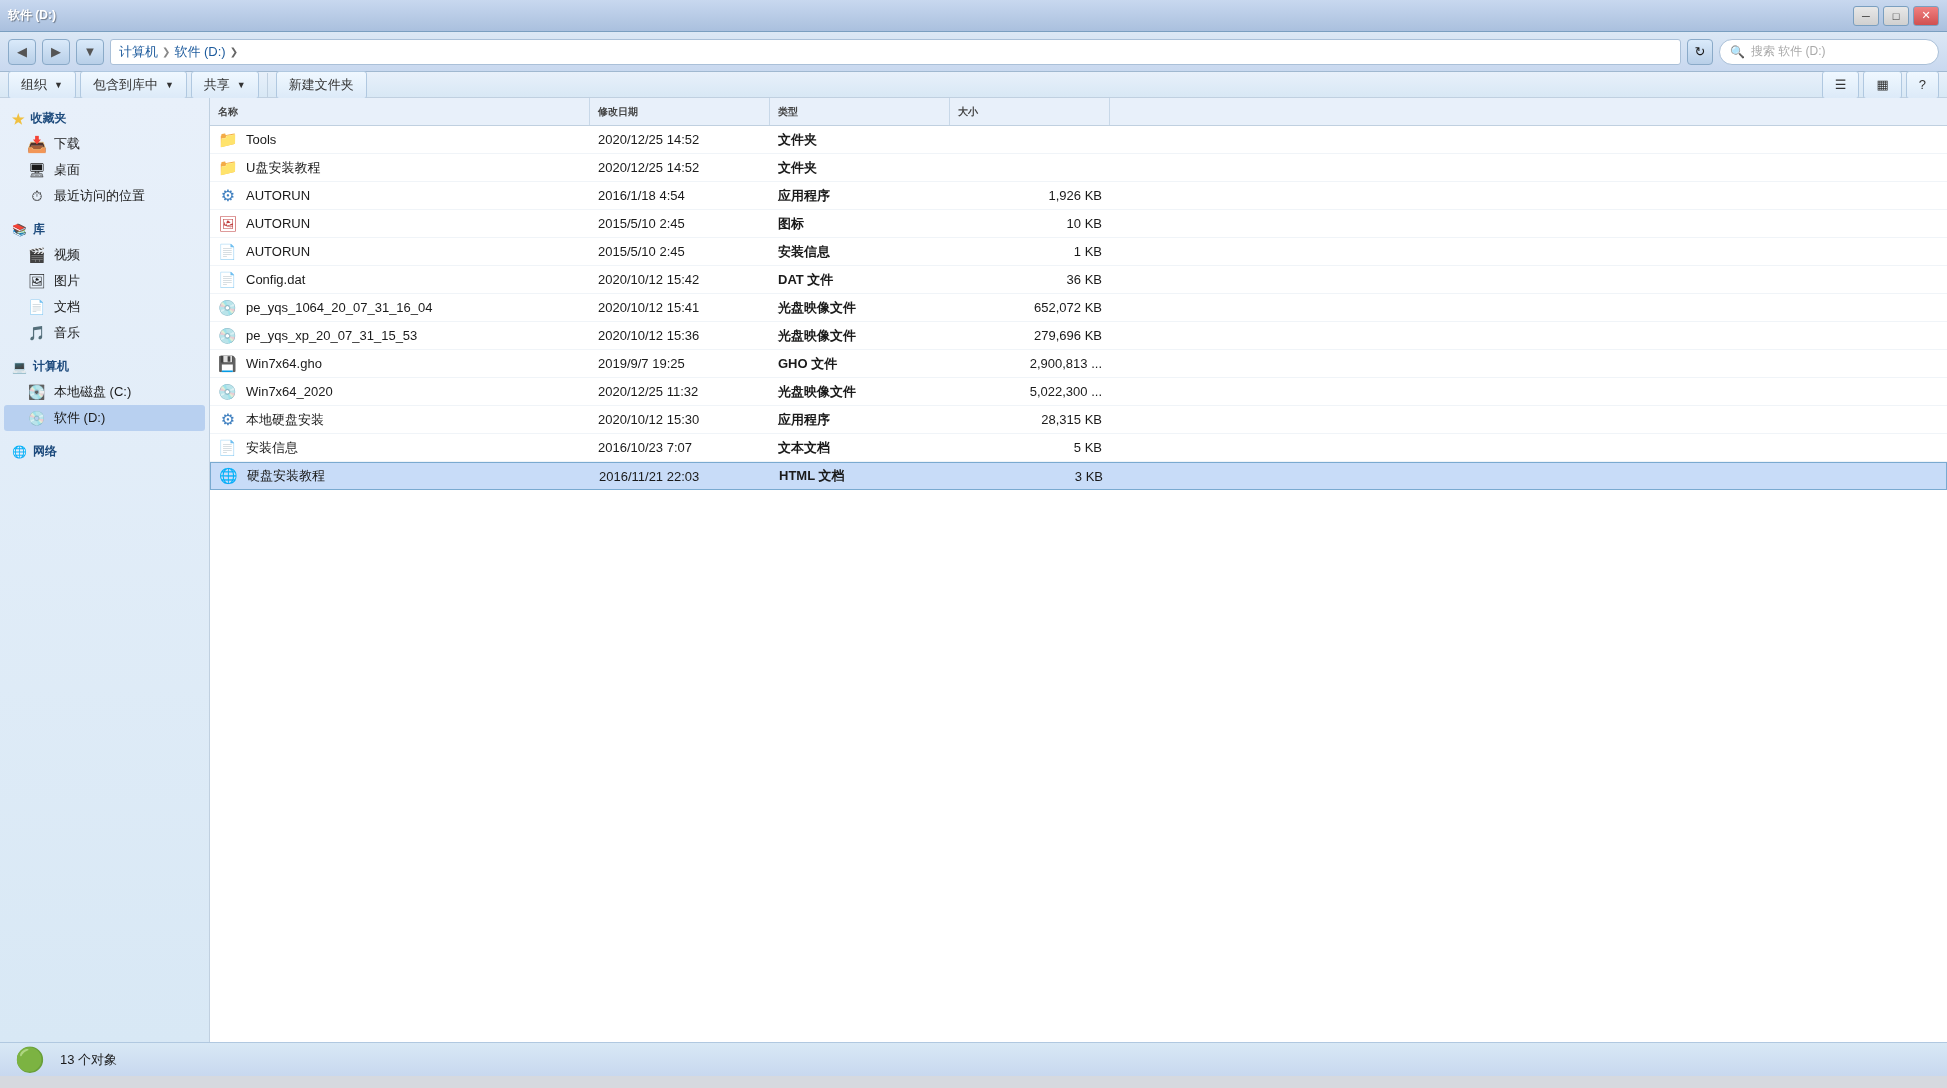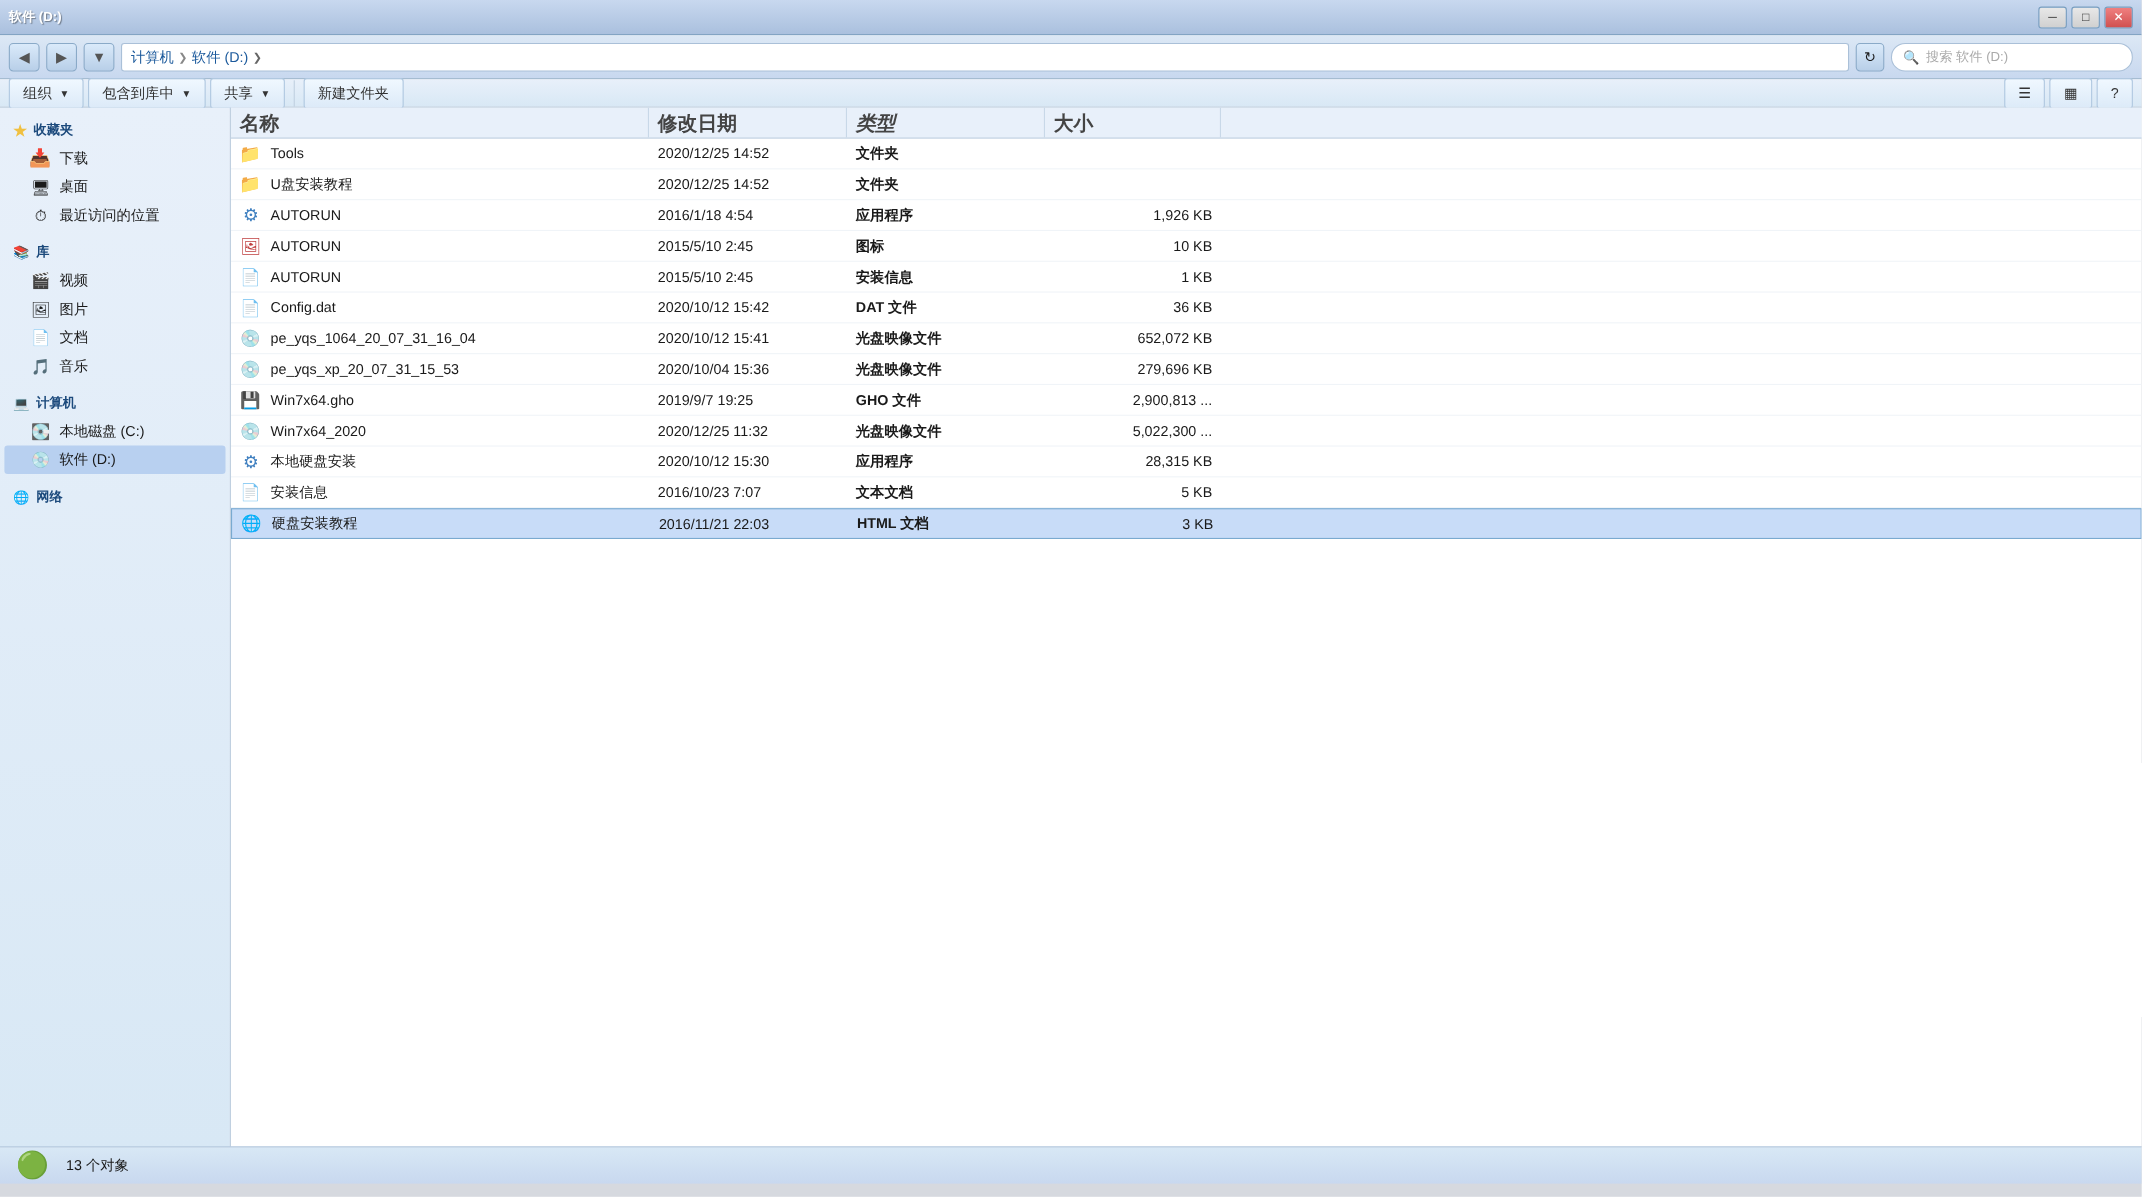--- a/index.html
+++ b/index.html
@@ -220,30 +220,30 @@
       height: 28px;
       background: #e8f0fa;
       border-bottom: 1px solid #c0d0e0;
       padding: 0;
     }
     .col-header {
       display: flex;
       align-items: center;
       height: 100%;
       padding: 4px 8px;
-      font-size: 18px;
+      font-size: 10px;
       font-weight: bold;
       color: #444;
       border-right: 1px solid #c8d8e8;
       cursor: pointer;
       user-select: none;
     }
     .col-name { width: 380px; }
     .col-date { width: 180px; }
-    .col-type { width: 180px; font-style: italic; }
+    .col-type { width: 180px; }
     .col-size { width: 160px; }
 
     .file-list-body {
       flex: 1;
       overflow-y: auto;
     }
     .file-row {
       display: flex;
       align-items: center;
       height: 28px;
@@ -511,21 +511,21 @@
     </div>
     <div class="file-cell file-cell-date">2020/10/12 15:41</div>
     <div class="file-cell file-cell-type">光盘映像文件</div>
     <div class="file-cell file-cell-size">652,072 KB</div>
   </div>
         <div class="file-row">
     <div class="file-cell file-cell-name">
       <div class="file-icon iso-icon">💿</div>
       <span>pe_yqs_xp_20_07_31_15_53</span>
     </div>
-    <div class="file-cell file-cell-date">2020/10/04 15:36</div>
+    <div class="file-cell file-cell-date">2020/10/12 15:36</div>
     <div class="file-cell file-cell-type">光盘映像文件</div>
     <div class="file-cell file-cell-size">279,696 KB</div>
   </div>
         <div class="file-row">
     <div class="file-cell file-cell-name">
       <div class="file-icon gho-icon">💾</div>
       <span>Win7x64.gho</span>
     </div>
     <div class="file-cell file-cell-date">2019/9/7 19:25</div>
     <div class="file-cell file-cell-type">GHO 文件</div>

